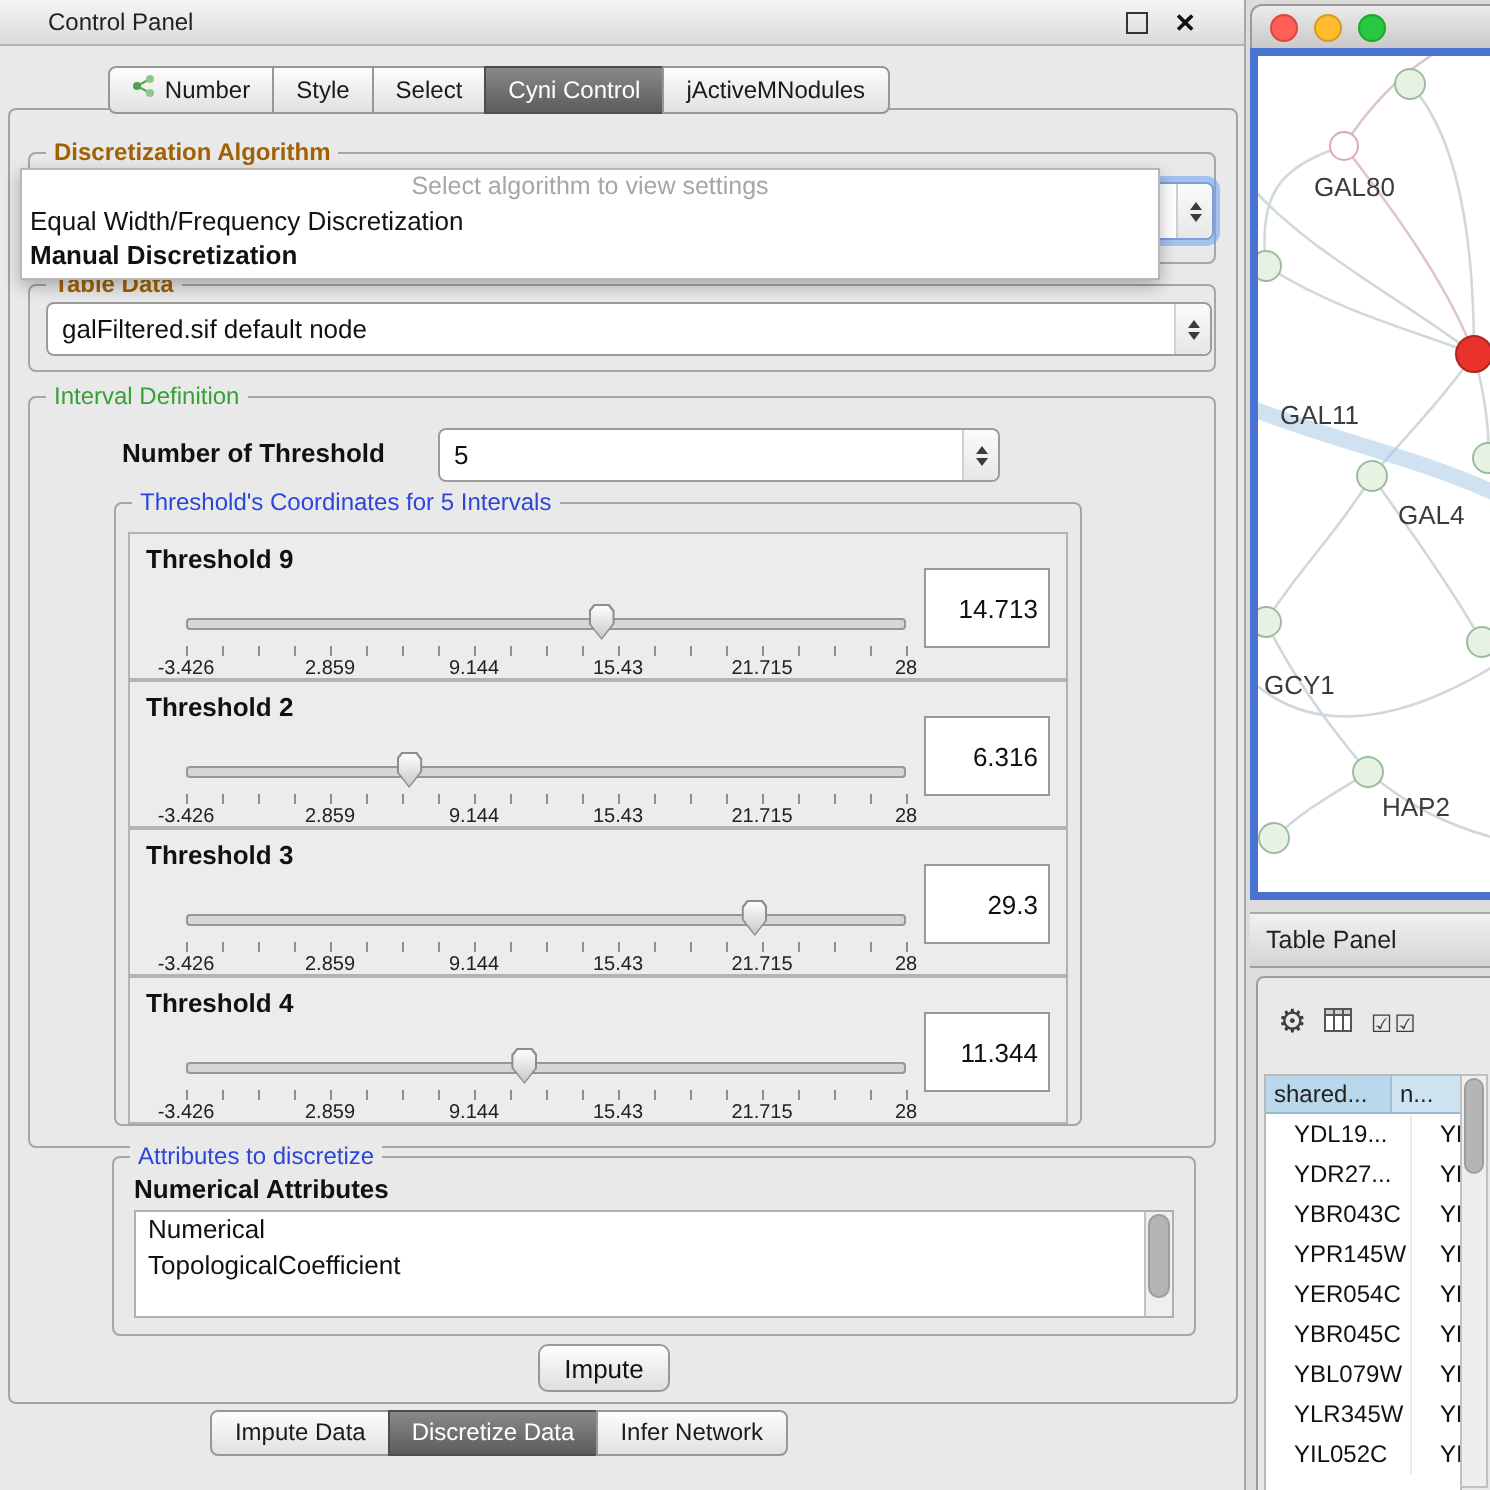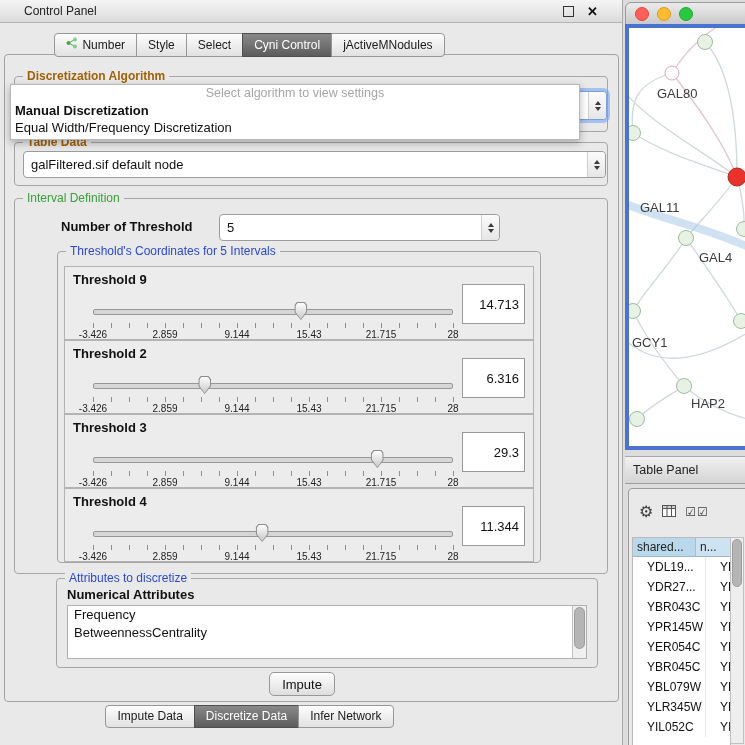--- a/index.html
+++ b/index.html
@@ -158,22 +158,22 @@
     <div class="combo focusring" style="left:22px;top:91px;width:576px;height:27px;z-index:5">
       <span class="sp"></span>
       <span class="arrows">
           <span class="arr-up"></span>
           <span class="arr-down"></span>
         </span>
     </div>
 
     <div class="dropdown">
       <div class="dd-placeholder">Select algorithm to view settings</div>
+      <div class="dd-item">Equal Width/Frequency Discretization</div>
       <div class="dd-item bold">Manual Discretization</div>
-      <div class="dd-item">Equal Width/Frequency Discretization</div>
     </div>
 
     <div class="group" style="left:14px;top:142px;width:592px;height:42px">
       <span class="gtitle bold">Table Data</span>
       <div class="combo" style="left:8px;top:8px;width:574px;height:25px">
         <span>galFiltered.sif default node</span>
         <span class="sp"></span>
         <span class="arrows">
             <span class="arr-up"></span>
             <span class="arr-down"></span>
@@ -271,22 +271,22 @@
       </div>
     </div>
 
     <div class="group" style="left:56px;top:578px;width:540px;height:88px">
       <span class="gtitle blue">Attributes to discretize</span>
       <div class="attr-title">Numerical Attributes</div>
       <div class="listbox">
         <div class="vsb">
             <div class="vthumb"></div>
           </div>
-      <div class="litem">Frequency</div>
-          <div class="litem">BetweennessCentrality</div>
+      <div class="litem">Numerical</div>
+          <div class="litem">TopologicalCoefficient</div>
         </div>
     </div>
 
     <div class="applybtn">Impute</div>
 
     <div class="tabrow bottomrow">
       <span class="tab">
           <span>Impute Data</span>
         </span>
       <span class="tab sel">

